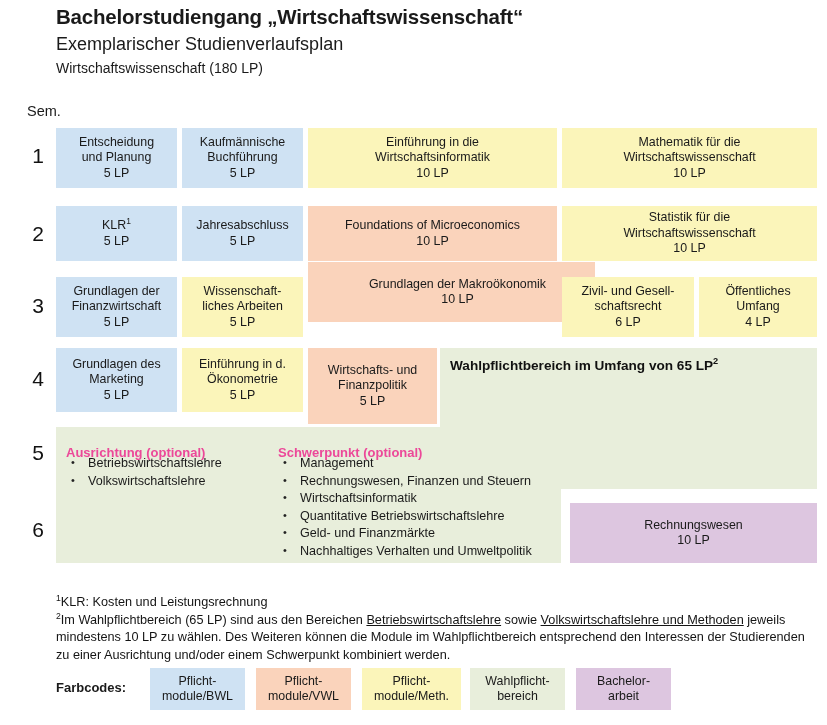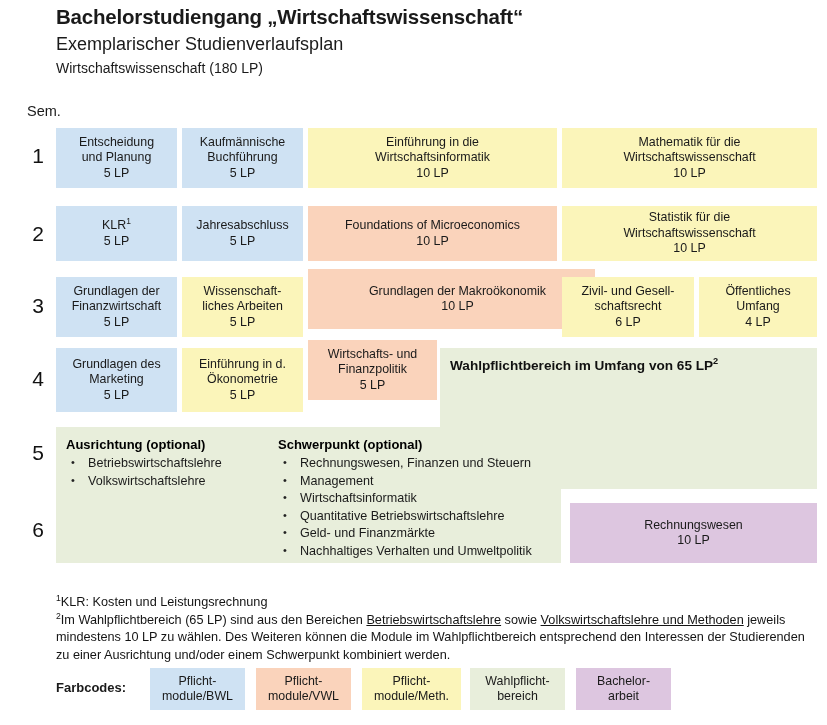--- a/index.html
+++ b/index.html
@@ -60,22 +60,23 @@
   sup { font-size: 0.68em; vertical-align: super; line-height: 0; }
 
   
   .wpf-head {
     position: absolute; left: 450px; top: 358px;
     font-size: 13.6px; font-weight: bold; color: #111;
     white-space: nowrap;
   }
   .col-head {
     position: absolute;
-    font-size: 13px; font-weight: bold; color: #000000;
+    font-size: 13px; font-weight: bold; color: #ec4899;
     white-space: nowrap;
+    margin-top: 8px;
   }
   .bullets { position: absolute; font-size: 12.6px; line-height: 17.6px; }
   .bullets .li { position: relative; padding-left: 22px; white-space: nowrap; }
   .bullets .li::before {
     content: "\2022";
     position: absolute; left: 5px; top: -1px;
     font-size: 11px; color: #222;
   }
 
   
@@ -124,22 +125,22 @@
   </div>
 
   <div class="col-head" style="left:66px; top:437px;">Ausrichtung (optional)</div>
   <div class="bullets" style="left:66px; top:455px;">
     <div class="li">Betriebswirtschaftslehre</div>
     <div class="li">Volkswirtschaftslehre</div>
   </div>
 
   <div class="col-head" style="left:278px; top:437px;">Schwerpunkt (optional)</div>
   <div class="bullets" style="left:278px; top:455px;">
+    <div class="li">Management</div>
     <div class="li">Rechnungswesen, Finanzen und Steuern</div>
-    <div class="li">Management</div>
     <div class="li">Wirtschaftsinformatik</div>
     <div class="li">Quantitative Betriebswirtschaftslehre</div>
     <div class="li">Geld- und Finanzmärkte</div>
     <div class="li">Nachhaltiges Verhalten und Umweltpolitik</div>
   </div>
 
   <div class="box bwl" style="left:56px; top:128px; width:121px; height:60px;">
     <span class="ln">Entscheidung</span>
     <span class="ln">und Planung</span>
     <span class="ln">5 LP</span>
@@ -181,21 +182,21 @@
   <div class="box bwl" style="left:56px; top:277px; width:121px; height:60px;">
     <span class="ln">Grundlagen der</span>
     <span class="ln">Finanzwirtschaft</span>
     <span class="ln">5 LP</span>
   </div>
   <div class="box meth" style="left:182px; top:277px; width:121px; height:60px;">
     <span class="ln">Wissenschaft-</span>
     <span class="ln">liches Arbeiten</span>
     <span class="ln">5 LP</span>
   </div>
-  <div class="box vwl" style="left:308px; top:269px; width:287px; height:60px;padding-left:16px;">
+  <div class="box vwl" style="left:308px; top:262px; width:287px; height:60px;padding-left:16px;">
     <span class="ln">Grundlagen der Makroökonomik</span>
     <span class="ln">10 LP</span>
   </div>
   <div class="box meth" style="left:562px; top:277px; width:132px; height:60px;">
     <span class="ln">Zivil- und Gesell-</span>
     <span class="ln">schaftsrecht</span>
     <span class="ln">6 LP</span>
   </div>
   <div class="box meth" style="left:699px; top:277px; width:118px; height:60px;">
     <span class="ln">Öffentliches</span>
@@ -206,21 +207,21 @@
   <div class="box bwl" style="left:56px; top:348px; width:121px; height:64px;">
     <span class="ln">Grundlagen des</span>
     <span class="ln">Marketing</span>
     <span class="ln">5 LP</span>
   </div>
   <div class="box meth" style="left:182px; top:348px; width:121px; height:64px;">
     <span class="ln">Einführung in d.</span>
     <span class="ln">Ökonometrie</span>
     <span class="ln">5 LP</span>
   </div>
-  <div class="box vwl" style="left:308px; top:340px; width:129px; height:60px;">
+  <div class="box vwl" style="left:308px; top:348px; width:129px; height:76px;">
     <span class="ln">Wirtschafts- und</span>
     <span class="ln">Finanzpolitik</span>
     <span class="ln">5 LP</span>
   </div>
 
   <div class="box ba" style="left:570px; top:503px; width:247px; height:60px;">
     <span class="ln">Rechnungswesen</span>
     <span class="ln">10 LP</span>
   </div>
 

